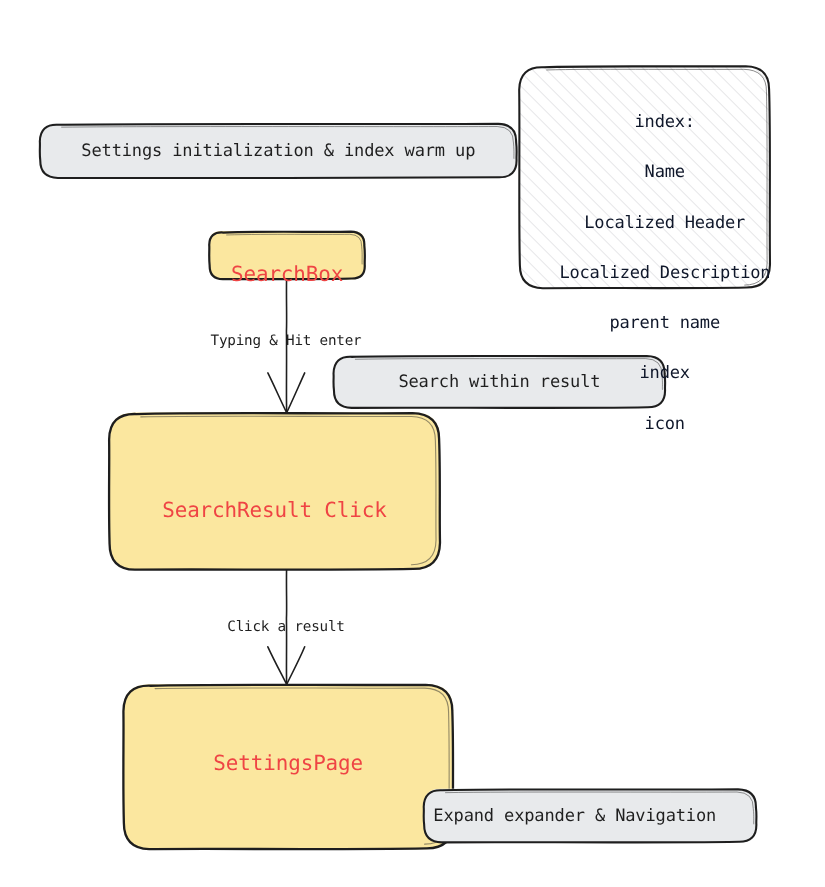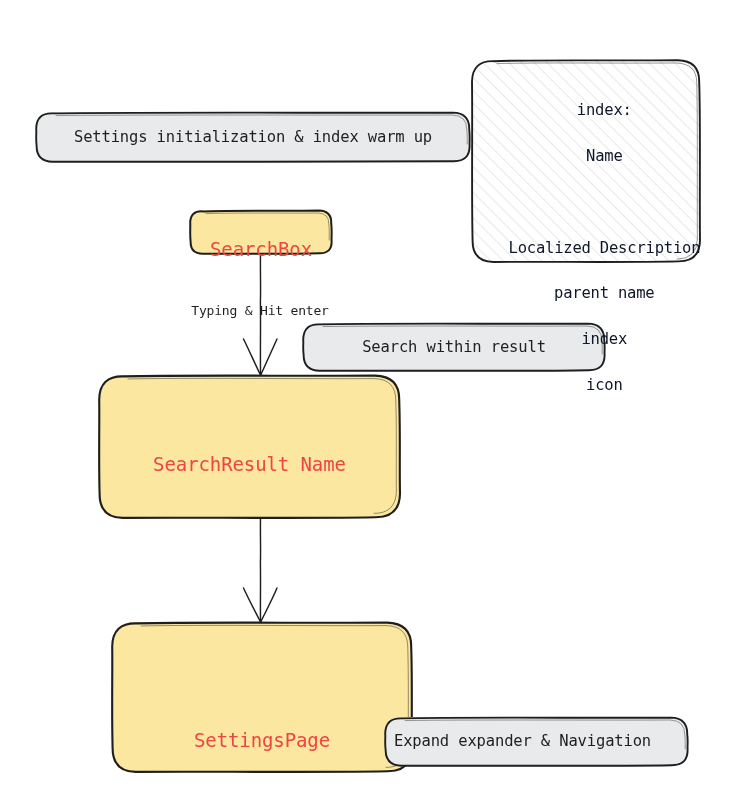--- a/index.html
+++ b/index.html
@@ -166,35 +166,36 @@
                C600,766.5 470,765.3 401.6,765.8 Q385.4,765.4 385.6,749.6
                C384.7,743 385.6,738 385.2,733.6 Q385.5,717.5 402,718.4 Z" fill="none" stroke="#1e1e1e" stroke-width="1.9" stroke-linecap="round" stroke-linejoin="round"></path>
       <path d="M405,720.6 C465,719.5 605,720.4 670,720 Q685,720.4 684.8,735
                C685.6,743 685,747 685.2,749" fill="none" stroke="#2b2b2b" stroke-width="0.9" stroke-linecap="round" opacity="0.5"></path>
     </g>
   </svg>
 
   <div class="node-label lbl-index" style="left:472px; top:76px; width:228px; height:180px; display:block;">
     <span>index:</span><br>
     <span>Name</span><br>
-    <br>
+    <span>Localized Header</span><br>
     <span>Localized Description</span><br>
     <span>parent name</span><br>
     <span>index</span><br>
     <span>icon</span>
   </div>
 
   <div class="node-label lbl-callout" style="left:36px; top:112px; width:434px; height:50px;">Settings initialization &amp; index warm up</div>
 
   <div class="node-label lbl-callout" style="left:303px; top:323px; width:302px; height:48px;">Search within result</div>
 
   <div class="node-label lbl-callout" style="left:371px; top:717px; width:303px; height:49px;">Expand expander &amp; Navigation</div>
 
   <div class="node-label lbl-node" style="left:190px; top:210px; width:142px; height:44px;">SearchBox</div>
 
-  <div class="node-label lbl-node" style="left:99px; top:375px; width:301px; height:143px;">SearchResult Name</div>
-
-  <div class="node-label lbl-node" style="left:112px; top:658px; width:300px; height:130px;">SettingsPage</div>
+  <div class="node-label lbl-node" style="left:99px; top:375px; width:301px; height:143px;">SearchResult Click</div>
+
+  <div class="node-label lbl-node" style="left:112px; top:612px; width:300px; height:130px;">SettingsPage</div>
 
   <div class="node-label lbl-edge" style="left:110px; top:298px; width:300px; height:26px;">Typing &amp; Hit enter</div>
 
+  <div class="node-label lbl-edge" style="left:110px; top:558px; width:300px; height:26px;">Click a result</div>
 
 </div>
 
 </body></html>

